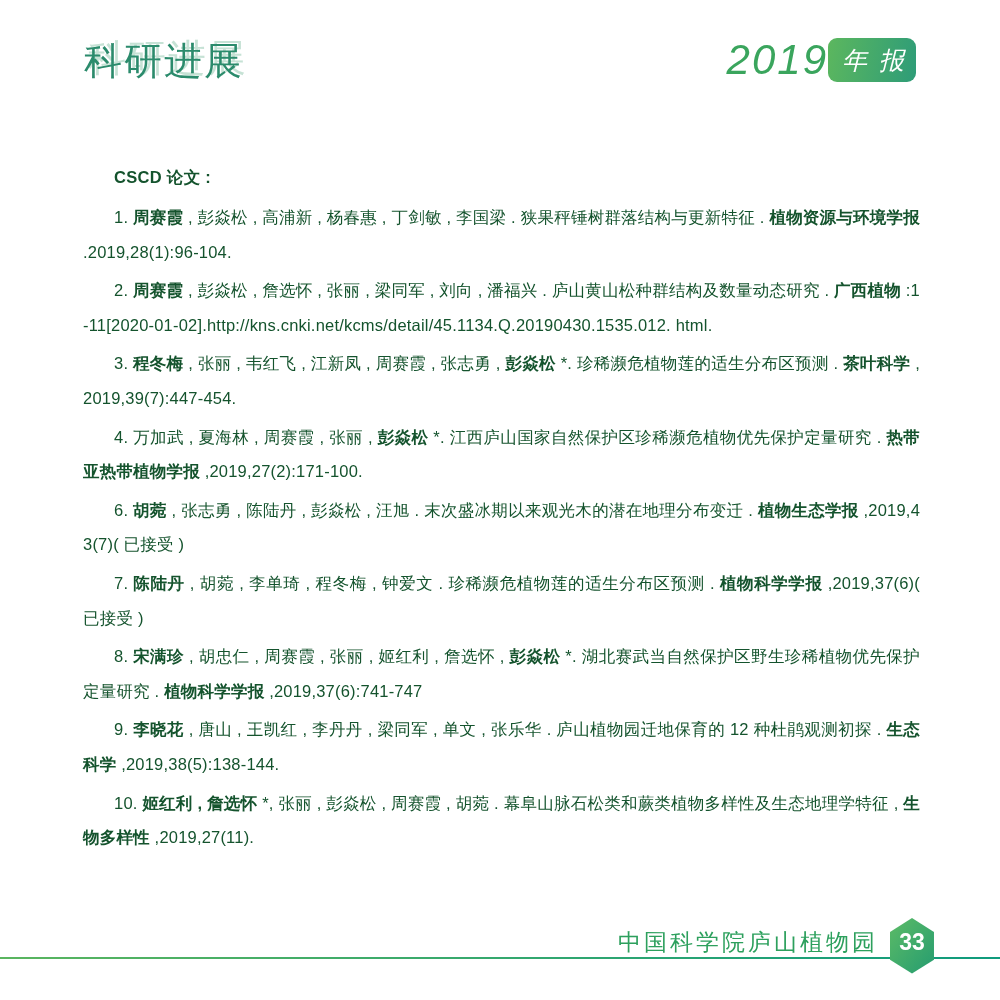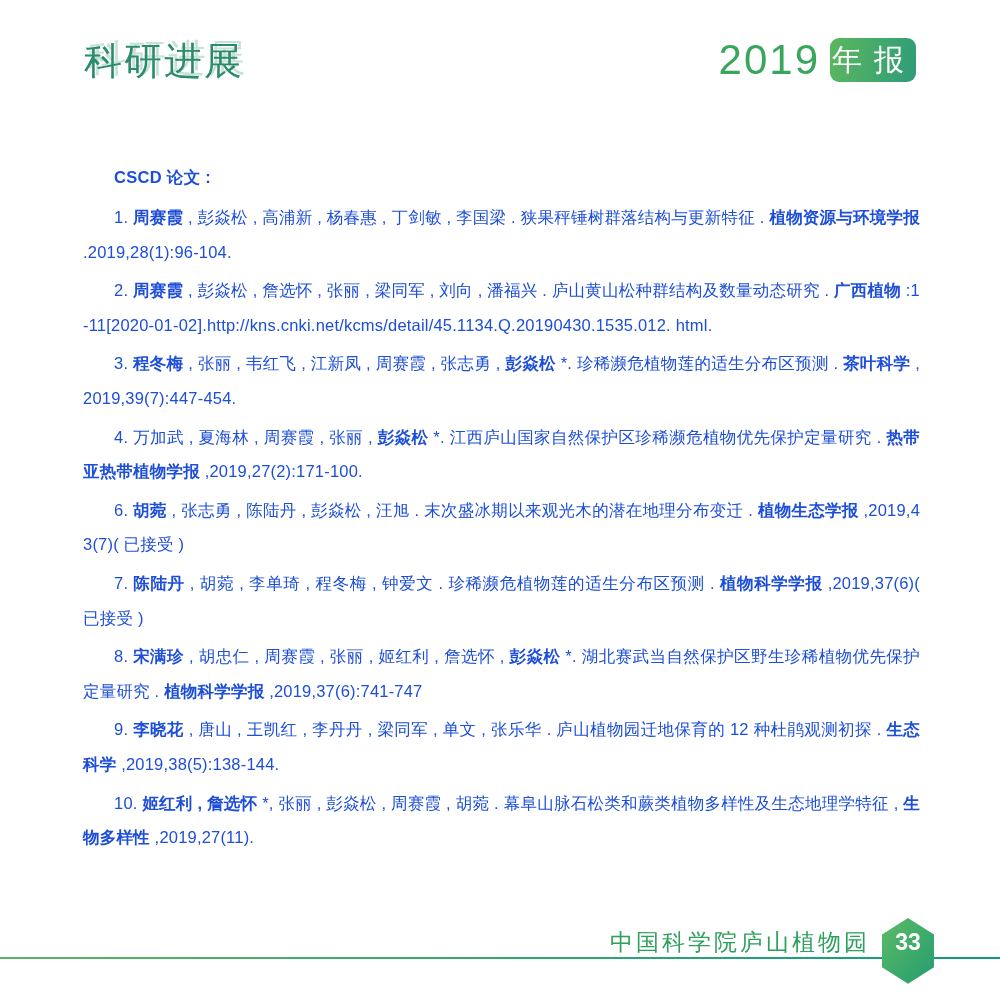--- a/index.html
+++ b/index.html
@@ -11,35 +11,35 @@
   .section-title {
     position:absolute; left:84px; top:36px;
     font-family:"Liberation Serif","DejaVu Serif",serif;
     font-size:38px; font-weight:400; color:#2b8b6c;
     letter-spacing:2px;
     text-shadow:4px -3px 0 #c6e2d5;
     white-space:nowrap;
   }
   .year-tag {
     position:absolute; right:84px; top:36px;
-    display:flex; align-items:center; gap:10px;
+    display:flex; align-items:center; font-style:italic;
   }
   .year-text {
     font-size:42px; color:#3aa55d; font-weight:400; letter-spacing:2px;
   }
   .year-badge {
     display:inline-block;
     background:linear-gradient(100deg,#5cb75e 0%,#2e9c78 100%);
-    color:#ffffff; font-size:30px; font-weight:500;
-    letter-spacing:12px; padding:6px 0 6px 2px; border-radius:9px;
+    color:#ffffff; font-size:25px; font-weight:500;
+    letter-spacing:12px; padding:6px 0 6px 14px; border-radius:9px;
     line-height:32px;
   }
 
   
-  .content { position:absolute; left:83px; top:160px; width:837px; color:#1d4ed8; }
+  .content { position:absolute; left:83px; top:160px; width:837px; color:#14532d; }
   .cscd-heading {
     font-size:16.5px; font-weight:700; line-height:34px;
     text-indent:31px; margin-bottom:6px; letter-spacing:0.3px;
   }
   .paper {
     font-size:16.5px; line-height:34.6px; text-align:justify;
     text-indent:31px; margin-bottom:4px; letter-spacing:0.2px;
     word-break:break-all;
   }
   .paper .bold { font-weight:700; }
@@ -50,21 +50,21 @@
     background:linear-gradient(to right,#5ab55f 0%,#0f9b7d 100%);
   }
   .footer-row {
     position:absolute; right:66px; top:918px; height:48px;
     display:flex; align-items:center; gap:12px; z-index:2;
   }
   .footer-org {
     font-size:23px; color:#2da05d; letter-spacing:3px; font-weight:400;
     white-space:nowrap;
   }
-  .hex-badge { position:relative; width:52px; height:48px; }
+  .hex-badge { position:relative; width:44px; height:48px; }
   .hex-badge svg { position:absolute; inset:0; }
   .hex-badge .num {
     position:absolute; inset:0; display:flex; align-items:center; justify-content:center;
     color:#ffffff; font-size:23px; font-weight:700;
   }
 </style>
 </head>
 <body>
 
 <div class="page">

